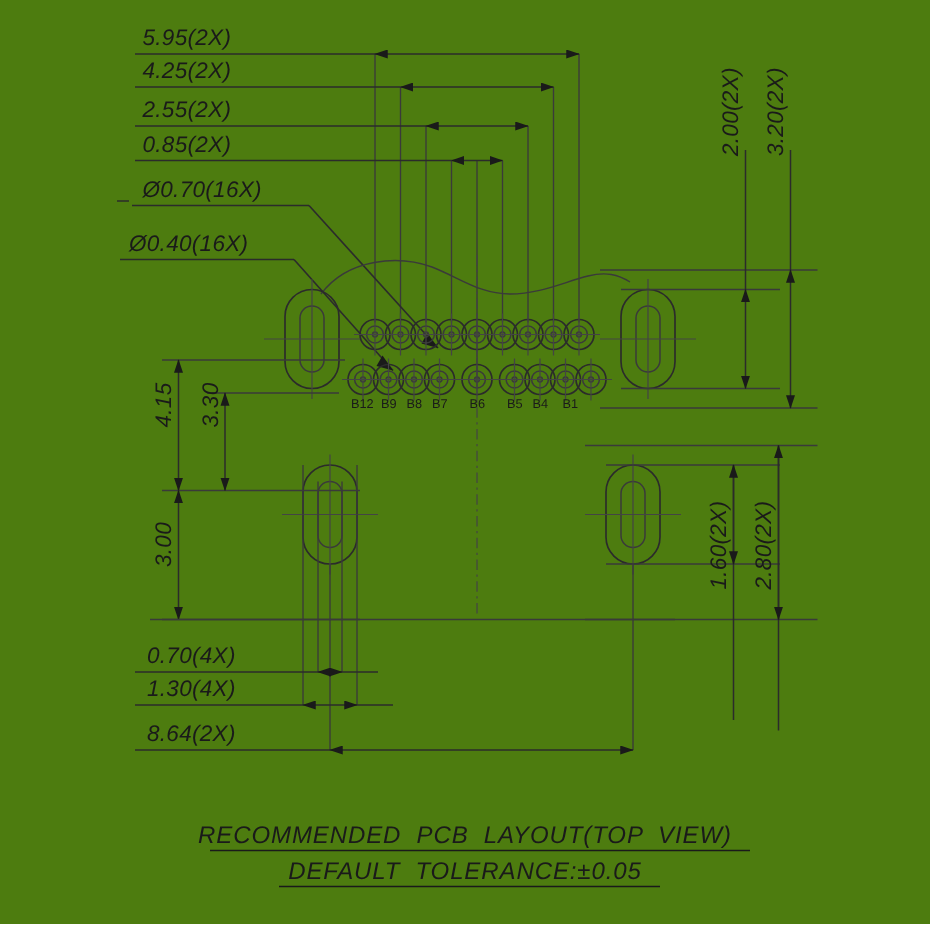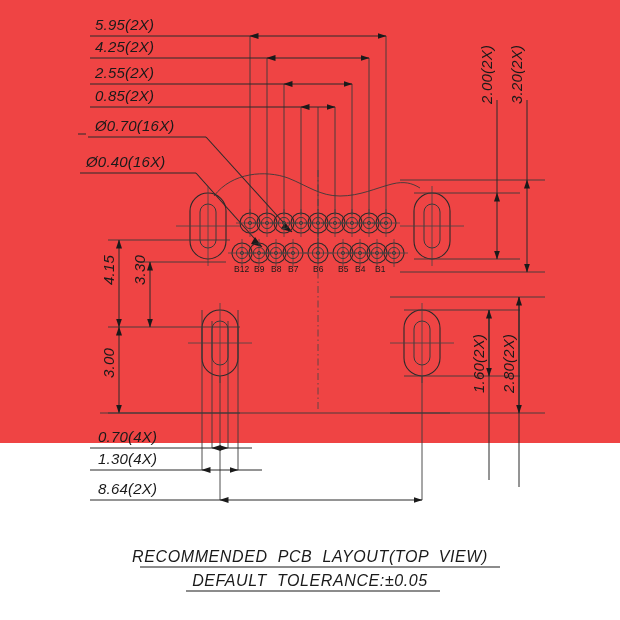--- a/index.html
+++ b/index.html
@@ -2,21 +2,21 @@
 <html><head>
 <meta charset="utf-8">
 <title>Recommended PCB Layout</title>
 <style>
   html,body{margin:0;padding:0;background:#ffffff;}
   body{
     width:620px;height:620px;overflow:hidden;
     font-family:"Liberation Sans", sans-serif;
     color:#1a1a1a;
   }
-  #sheet{position:relative;width:620px;height:443px;background:#ef4444;}
+  #sheet{position:relative;width:620px;height:616px;background:#4d7c0f;}
   svg#drawing{position:absolute;left:0;top:0;width:620px;height:620px;}
   .dimtxt{
     font-family:"Liberation Sans", sans-serif;
     font-size:15px;font-style:italic;fill:#1a1a1a;
     letter-spacing:0.2px;white-space:pre;
   }
   .pintxt{
     font-family:"Liberation Sans", sans-serif;
     font-size:8.5px;fill:#1a1a1a;white-space:pre;
   }

